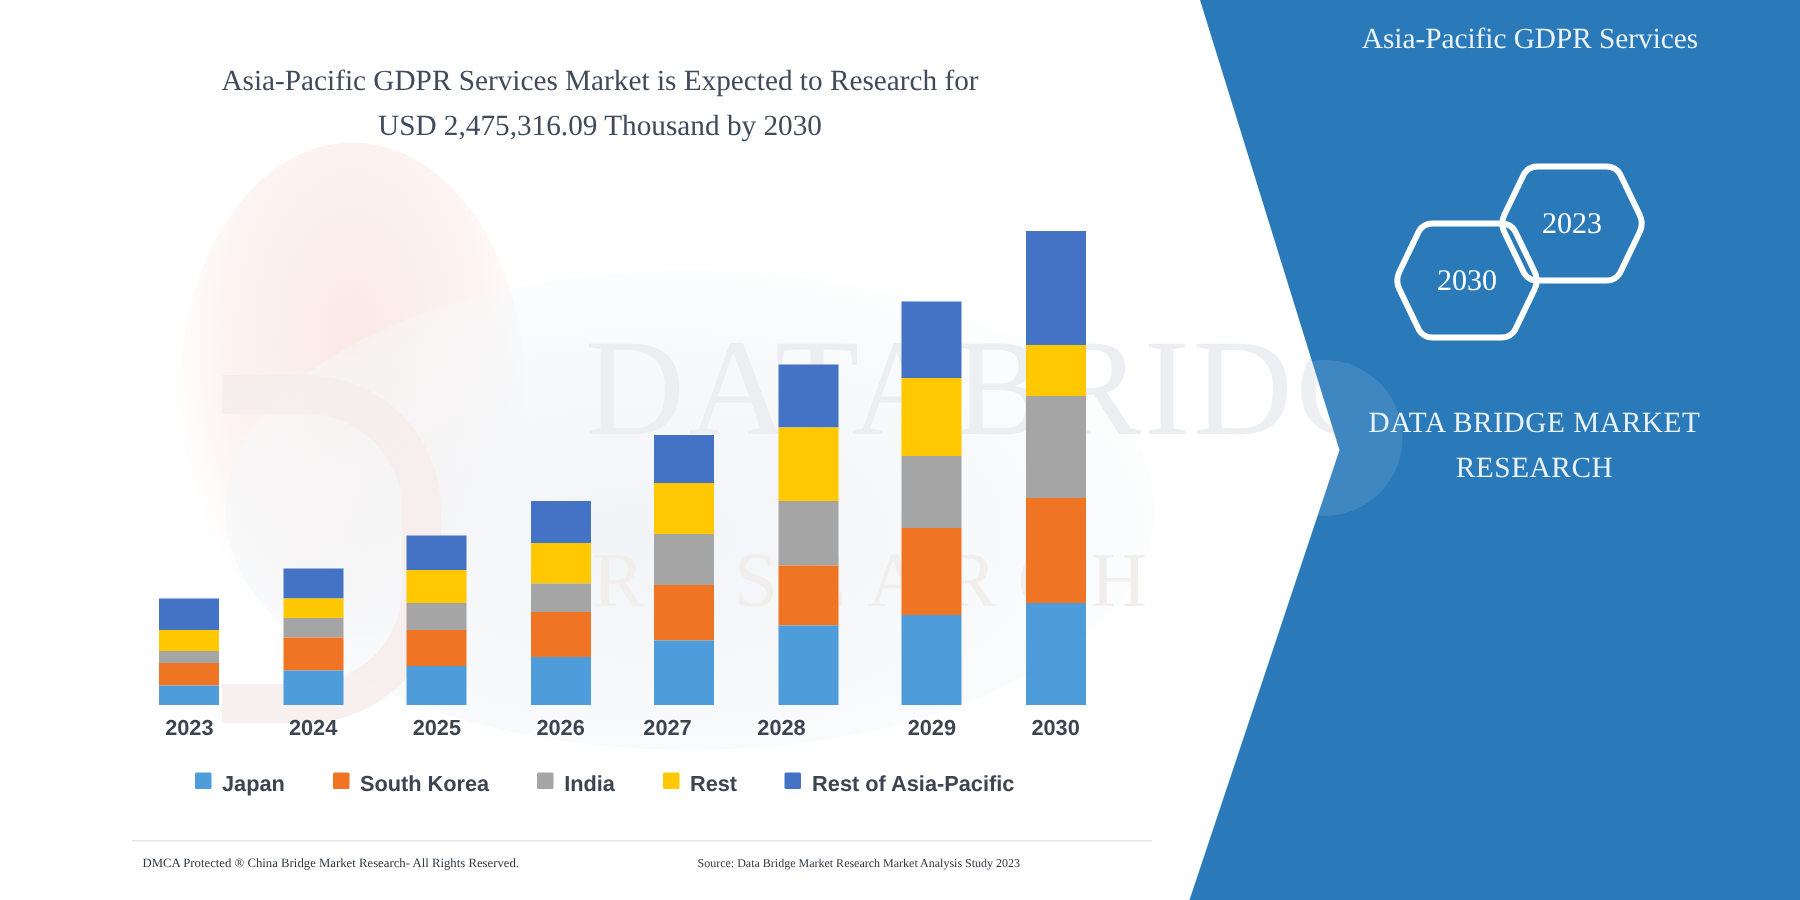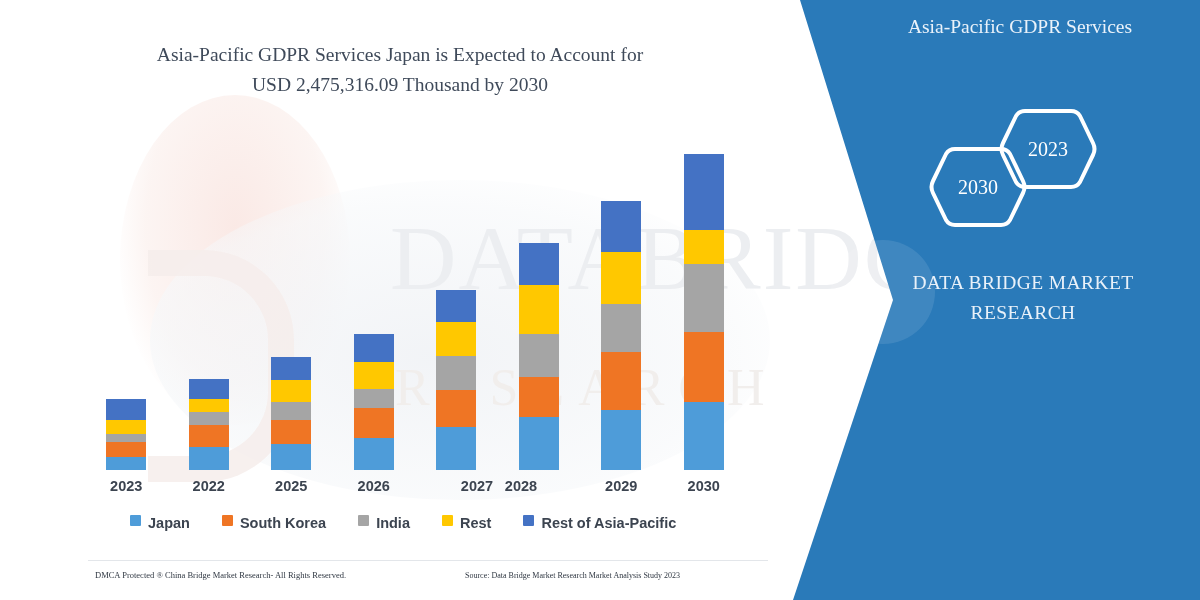--- a/index.html
+++ b/index.html
@@ -126,21 +126,21 @@
 
 <div class="canvas">
 
   <div class="bg-blob-pink"></div>
   <div class="bg-blob-grey"></div>
   <div class="wm-swoosh"></div>
   <div class="watermark">DATABRIDGE</div>
   <div class="watermark2">RESEARCH</div>
 
   <div class="chart-title">
-    <div>Asia-Pacific GDPR Services Japan is Expected to Account for</div>
+    <div>Asia-Pacific GDPR Services Market is Expected to Research for</div>
     <div>USD 2,475,316.09 Thousand by 2030</div>
   </div>
 
   <div class="plot" id="plot">
       <div class="bar" style="left: 21.25px;">
         <div class="seg" style="height: 21px; background: rgb(68, 114, 196);"></div>
         <div class="seg" style="height: 14px; background: rgb(255, 200, 0);"></div>
         <div class="seg" style="height: 8px; background: rgb(165, 165, 165);"></div>
         <div class="seg" style="height: 15px; background: rgb(239, 117, 36);"></div>
         <div class="seg" style="height: 13px; background: rgb(78, 156, 217);"></div>
@@ -191,24 +191,24 @@
         <div class="seg" style="height: 76px; background: rgb(68, 114, 196);"></div>
         <div class="seg" style="height: 34px; background: rgb(255, 200, 0);"></div>
         <div class="seg" style="height: 68px; background: rgb(165, 165, 165);"></div>
         <div class="seg" style="height: 70px; background: rgb(239, 117, 36);"></div>
         <div class="seg" style="height: 68px; background: rgb(78, 156, 217);"></div>
       </div>
     </div>
 
   <div class="axis-labels" id="axis-labels">
       <div class="axis-label" style="left: 11.25px;">2023</div>
-      <div class="axis-label" style="left: 93.75px;">2022</div>
+      <div class="axis-label" style="left: 93.75px;">2024</div>
       <div class="axis-label" style="left: 176.25px;">2025</div>
       <div class="axis-label" style="left: 258.75px;">2026</div>
-      <div class="axis-label" style="left: 362px;">2027</div>
+      <div class="axis-label" style="left: 330px;">2027</div>
       <div class="axis-label" style="left: 406px;">2028</div>
       <div class="axis-label" style="left: 506.25px;">2029</div>
       <div class="axis-label" style="left: 588.75px;">2030</div>
     </div>
 
   <div class="legend" id="legend">
       <div class="legend-item">
         <span class="legend-swatch" style="background: rgb(78, 156, 217);"></span>
         <span class="legend-label">Japan</span>
       </div>

